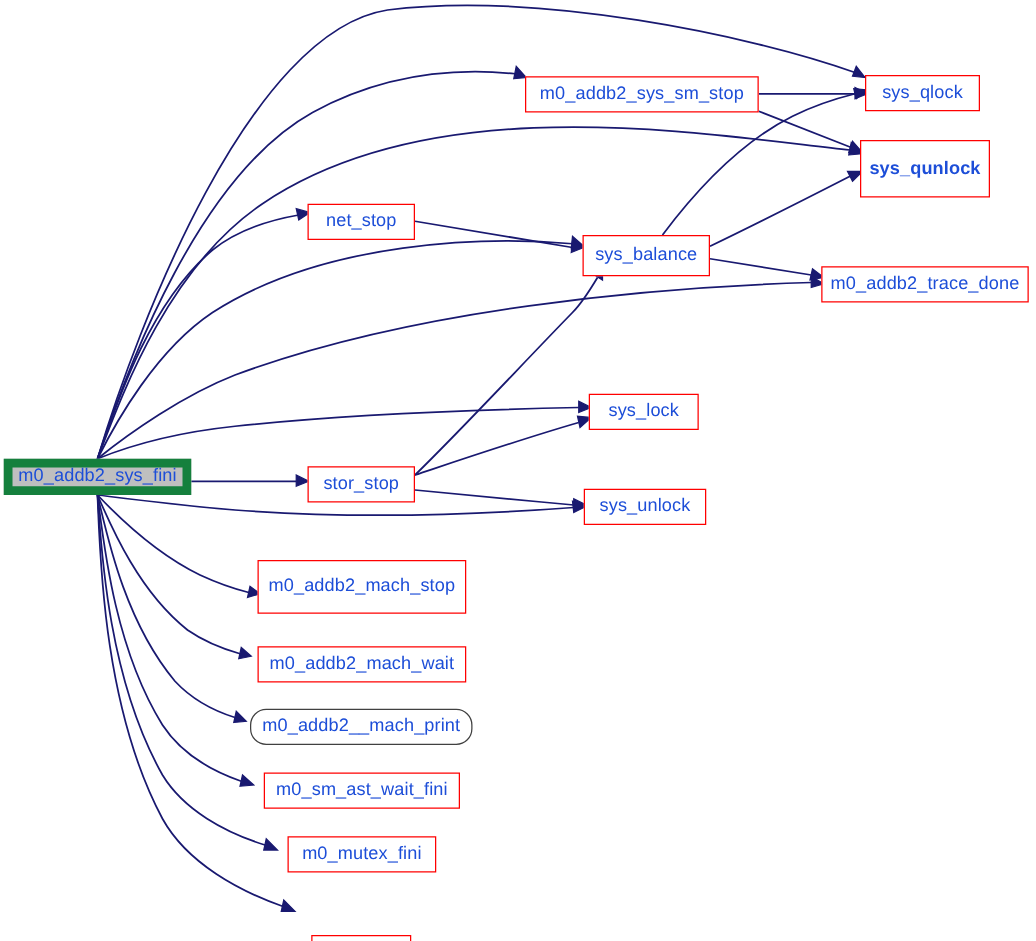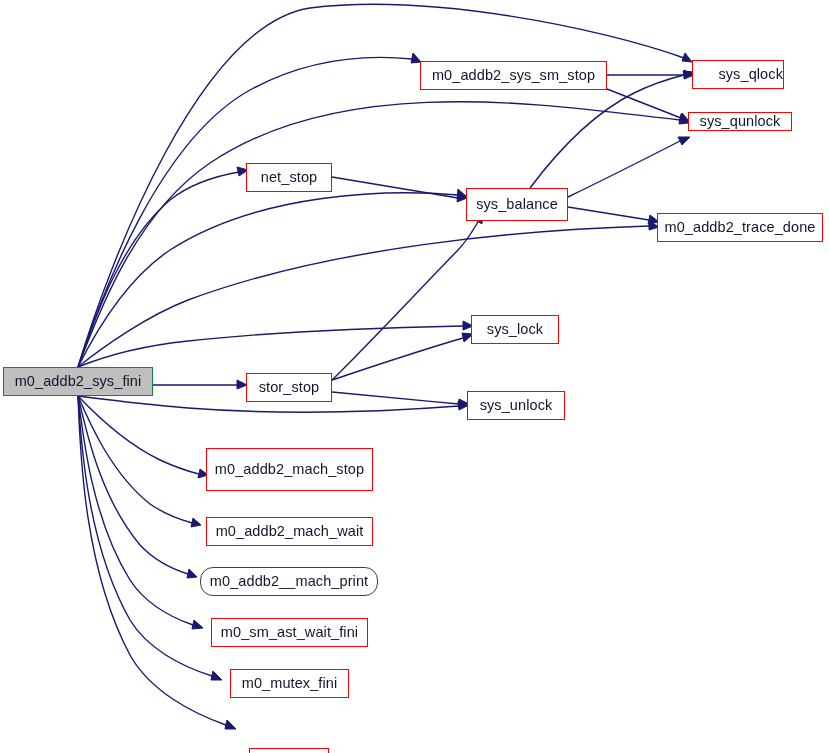--- a/index.html
+++ b/index.html
@@ -36,27 +36,27 @@
   .node-box {
     position: absolute;
     box-sizing: border-box;
     display: flex;
     align-items: center;
     justify-content: center;
     font-size: 14.5px;
     line-height: 1;
     white-space: nowrap;
     letter-spacing: 0.1px;
-    color: #0f172a;
+    color: #1d4ed8;
     background: #ffffff;
     border: 1px solid #ff0000;
   }
   .node-box.current {
     background: #bfbfbf;
-    border: 1px solid #15803d;
+    border: 7px solid #15803d;
   }
   .node-box.plain {
     background: #ffffff;
     border: 1px solid #404040;
   }
   .node-label {
     pointer-events: none;
   }
 </style>
 </head>
@@ -161,24 +161,24 @@
         <path class="edge-head" d="M459,408 L469,404 L459,399 Z"></path>
       </g>
     </svg>
   <div id="node-layer">
       <div class="node-box current" style="left: 3px; top: 367px; width: 150px; height: 29px;">
         <span class="node-label">m0_addb2_sys_fini</span>
       </div>
       <div class="node-box" style="left: 420px; top: 61px; width: 187px; height: 29px;">
         <span class="node-label">m0_addb2_sys_sm_stop</span>
       </div>
-      <div class="node-box" style="left: 692px; top: 60px; width: 92px; height: 29px; justify-content: flex-end;">
+      <div class="node-box" style="left: 692px; top: 60px; width: 92px; height: 29px;">
         <span class="node-label">sys_qlock</span>
       </div>
-      <div class="node-box" style="left: 688px; top: 112px; width: 104px; height: 19px;">
+      <div class="node-box" style="left: 688px; top: 112px; width: 104px; height: 46px; font-weight: bold;">
         <span class="node-label">sys_qunlock</span>
       </div>
       <div class="node-box" style="left: 246px; top: 163px; width: 86px; height: 29px;">
         <span class="node-label">net_stop</span>
       </div>
       <div class="node-box" style="left: 466px; top: 188px; width: 102px; height: 33px;">
         <span class="node-label">sys_balance</span>
       </div>
       <div class="node-box" style="left: 657px; top: 213px; width: 166px; height: 29px;">
         <span class="node-label">m0_addb2_trace_done</span>

